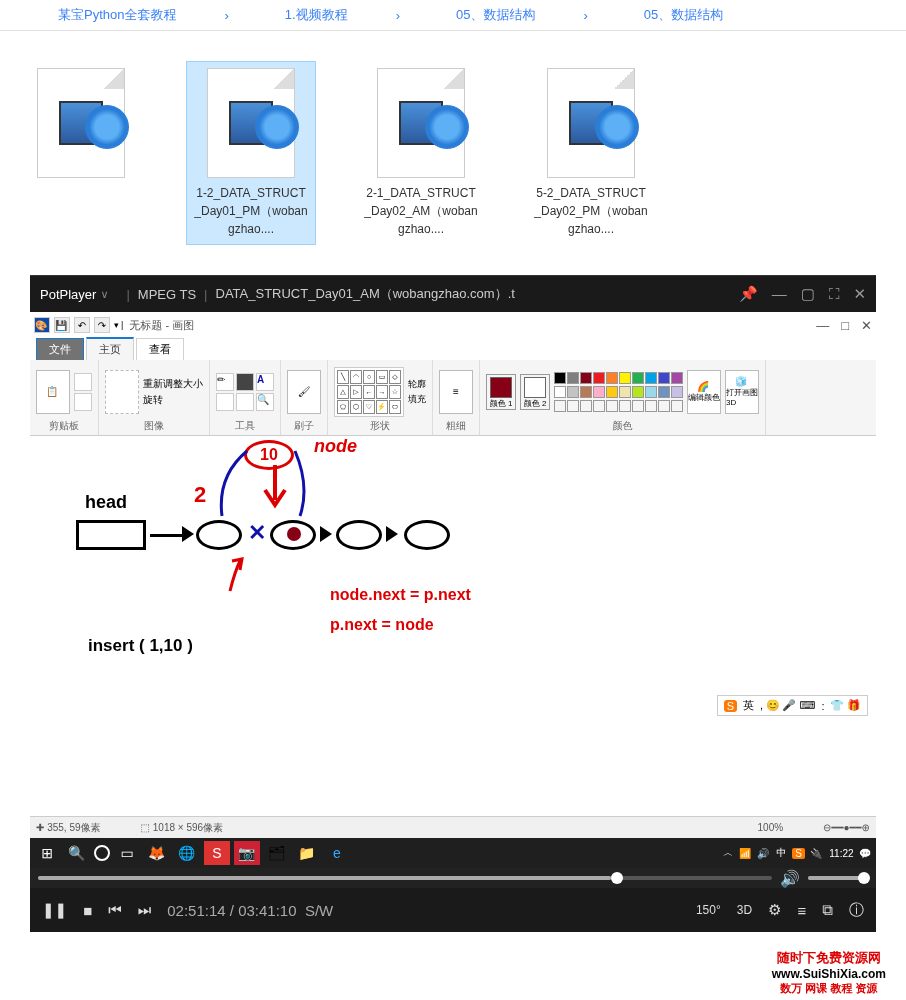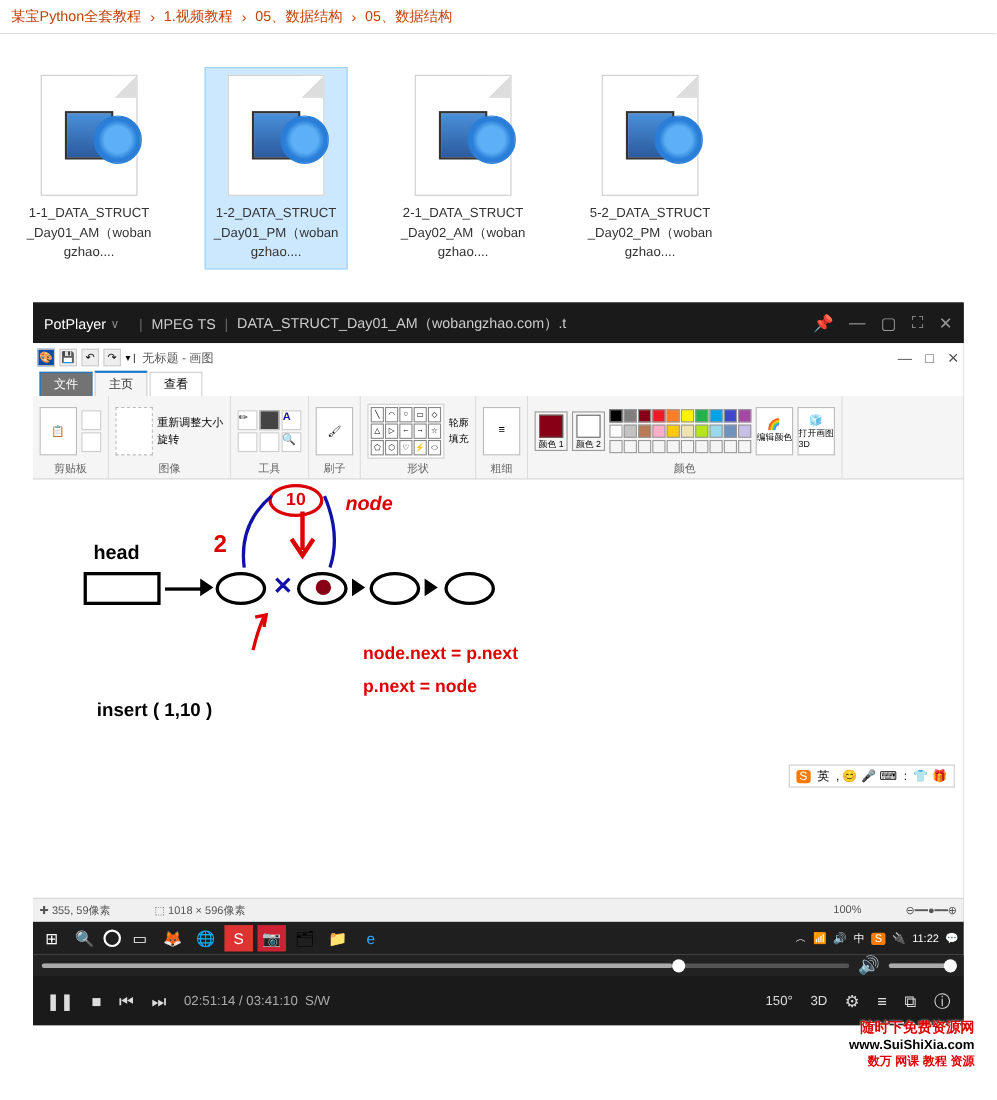--- a/index.html
+++ b/index.html
@@ -1,20 +1,20 @@
 <!DOCTYPE html>
 <html><head>
 <meta charset="utf-8">
 <style>
 * { margin: 0; padding: 0; box-sizing: border-box; font-family: "Segoe UI", "Microsoft YaHei", sans-serif; }
 body { width: 906px; height: 1000px; background: #fff; overflow: hidden; position: relative; }
 
 
 .breadcrumb { display: flex; align-items: center; padding: 6px 10px; font-size: 13px; border-bottom: 1px solid #e0e0e0; }
-.breadcrumb span { color: #c2410c; }
+.breadcrumb span { color: #3b82f6; margin-left: 48px; }
 .bc-sep { margin: 0 8px; color: #666; }
 
 
 .files { display: flex; gap: 40px; padding: 30px 16px 30px 16px; }
 .file-item { width: 130px; display: flex; flex-direction: column; align-items: center; padding: 6px; border: 1px solid transparent; }
 .file-item.selected { background: #cce8ff; border: 1px solid #99d1ff; }
 .file-thumb { width: 88px; height: 110px; border: 1px solid #ccc; background: #fff; display: flex; align-items: center; justify-content: center; position: relative; }
 .file-thumb::before { content: ""; position: absolute; top: 0; right: 0; width: 20px; height: 20px; background: linear-gradient(135deg, #fff 50%, #ddd 50%); }
 .filmstrip { width: 44px; height: 44px; background: linear-gradient(#4a90d9, #2c5a9e); border: 2px solid #333; position: relative; }
 .filmstrip::after { content: ""; position: absolute; right: -28px; top: 2px; width: 42px; height: 42px; border-radius: 50%; background: radial-gradient(#5db0f5 40%, #2a7ed8 60%); border: 1px solid #2a7ed8; }
@@ -77,25 +77,25 @@
 
 .pp-progress { height: 20px; background: #222; display:flex; align-items: center; padding: 0 8px; gap: 8px; }
 .pp-bar { flex: 1; height: 4px; background: #555; position: relative; border-radius: 2px; }
 .pp-bar .fill { height: 100%; width: 78%; background: #aaa; border-radius: 2px; }
 .pp-bar .knob { position: absolute; top: -4px; left: 78%; width: 12px; height: 12px; background: #fff; border-radius: 50%; }
 .pp-vol { width: 60px; height: 4px; background: #555; position: relative; border-radius: 2px; }
 .pp-vol .fill { height: 100%; width: 100%; background: #aaa; border-radius: 2px; }
 .pp-vol .knob { position: absolute; top: -4px; right: -2px; width: 12px; height: 12px; background: #fff; border-radius: 50%; }
 
 .pp-controls { height: 44px; background: #1a1a1a; display: flex; align-items: center; padding: 0 12px; color: #ddd; gap: 16px; font-size: 15px; }
-.pp-controls .time { font-size: 12px; color: #aaa; }
+.pp-controls .time { font-size: 15px; color: #aaa; }
 .pp-controls .spacer { flex: 1; }
 
 
-.watermark { position: absolute; right: 20px; bottom: 28px; text-align: right; font-size: 13px; color: #d00; font-weight: bold; text-shadow: 0 0 2px #fff, 1px 1px 0 #fff; }
+.watermark { position: absolute; right: 20px; bottom: 4px; text-align: center; font-size: 13px; color: #d00; font-weight: bold; text-shadow: 0 0 2px #fff, 1px 1px 0 #fff; }
 .watermark .url { color: #000; font-size: 12px; }
 
 
 .ime-bar { position: absolute; right: 8px; bottom: 100px; background: #fff; border: 1px solid #ccc; padding: 2px 6px; font-size: 11px; display:flex; gap:6px; align-items:center;}
 
 </style>
 </head>
 <body>
 
 <div class="breadcrumb">
@@ -106,21 +106,20 @@
   <span>05、数据结构</span>
     <span class="bc-sep">›</span>
   <span>05、数据结构</span>
 </div>
 
 <div class="files">
   <div class="file-item">
     <div class="file-thumb">
         <div class="filmstrip"></div>
       </div>
-    <div class="file-name">1-1_DATA_STRUCT_Day01_AM（wobangzhao....</div>
   </div>
   <div class="file-item selected">
     <div class="file-thumb">
         <div class="filmstrip"></div>
       </div>
     <div class="file-name">1-2_DATA_STRUCT_Day01_PM（wobangzhao....</div>
   </div>
   <div class="file-item">
     <div class="file-thumb">
         <div class="filmstrip"></div>
@@ -318,21 +317,21 @@
           <span style="position:absolute;top:4px;left:14px;width:14px;height:14px;background:#880015;border-radius:50%"></span>
         </div>
       <div style="position:absolute;top:90px;left:290px;border-left:12px solid #000;border-top:8px solid transparent;border-bottom:8px solid transparent"></div>
       <div class="ellipse" style="top:84px;left:306px"></div>
       <div style="position:absolute;top:90px;left:356px;border-left:12px solid #000;border-top:8px solid transparent;border-bottom:8px solid transparent"></div>
       <div class="ellipse" style="top:84px;left:374px"></div>
 
       <div class="red-oval" style="top:4px;left:214px">
           <span>10</span>
         </div>
-      <span class="lbl red-txt" style="top:12px;left:284px;font-style:italic">node</span>
+      <span class="lbl red-txt" style="top:0px;left:284px;font-style:italic">node</span>
       <span class="lbl red-txt" style="top:46px;left:164px;font-size:22px">2</span>
       <svg style="position:absolute;top:24px;left:230px" width="30" height="60">
           <path d="M15 5 L15 40 M5 30 L15 45 L25 30" stroke="#d00" stroke-width="4" fill="none"></path>
         </svg>
       <svg style="position:absolute;top:10px;left:182px" width="40" height="80">
           <path d="M35 5 Q 5 30 10 70" stroke="#11a" stroke-width="3" fill="none"></path>
         </svg>
       <svg style="position:absolute;top:10px;left:260px" width="30" height="80">
           <path d="M5 5 Q 20 40 10 70" stroke="#11a" stroke-width="3" fill="none"></path>
         </svg>

